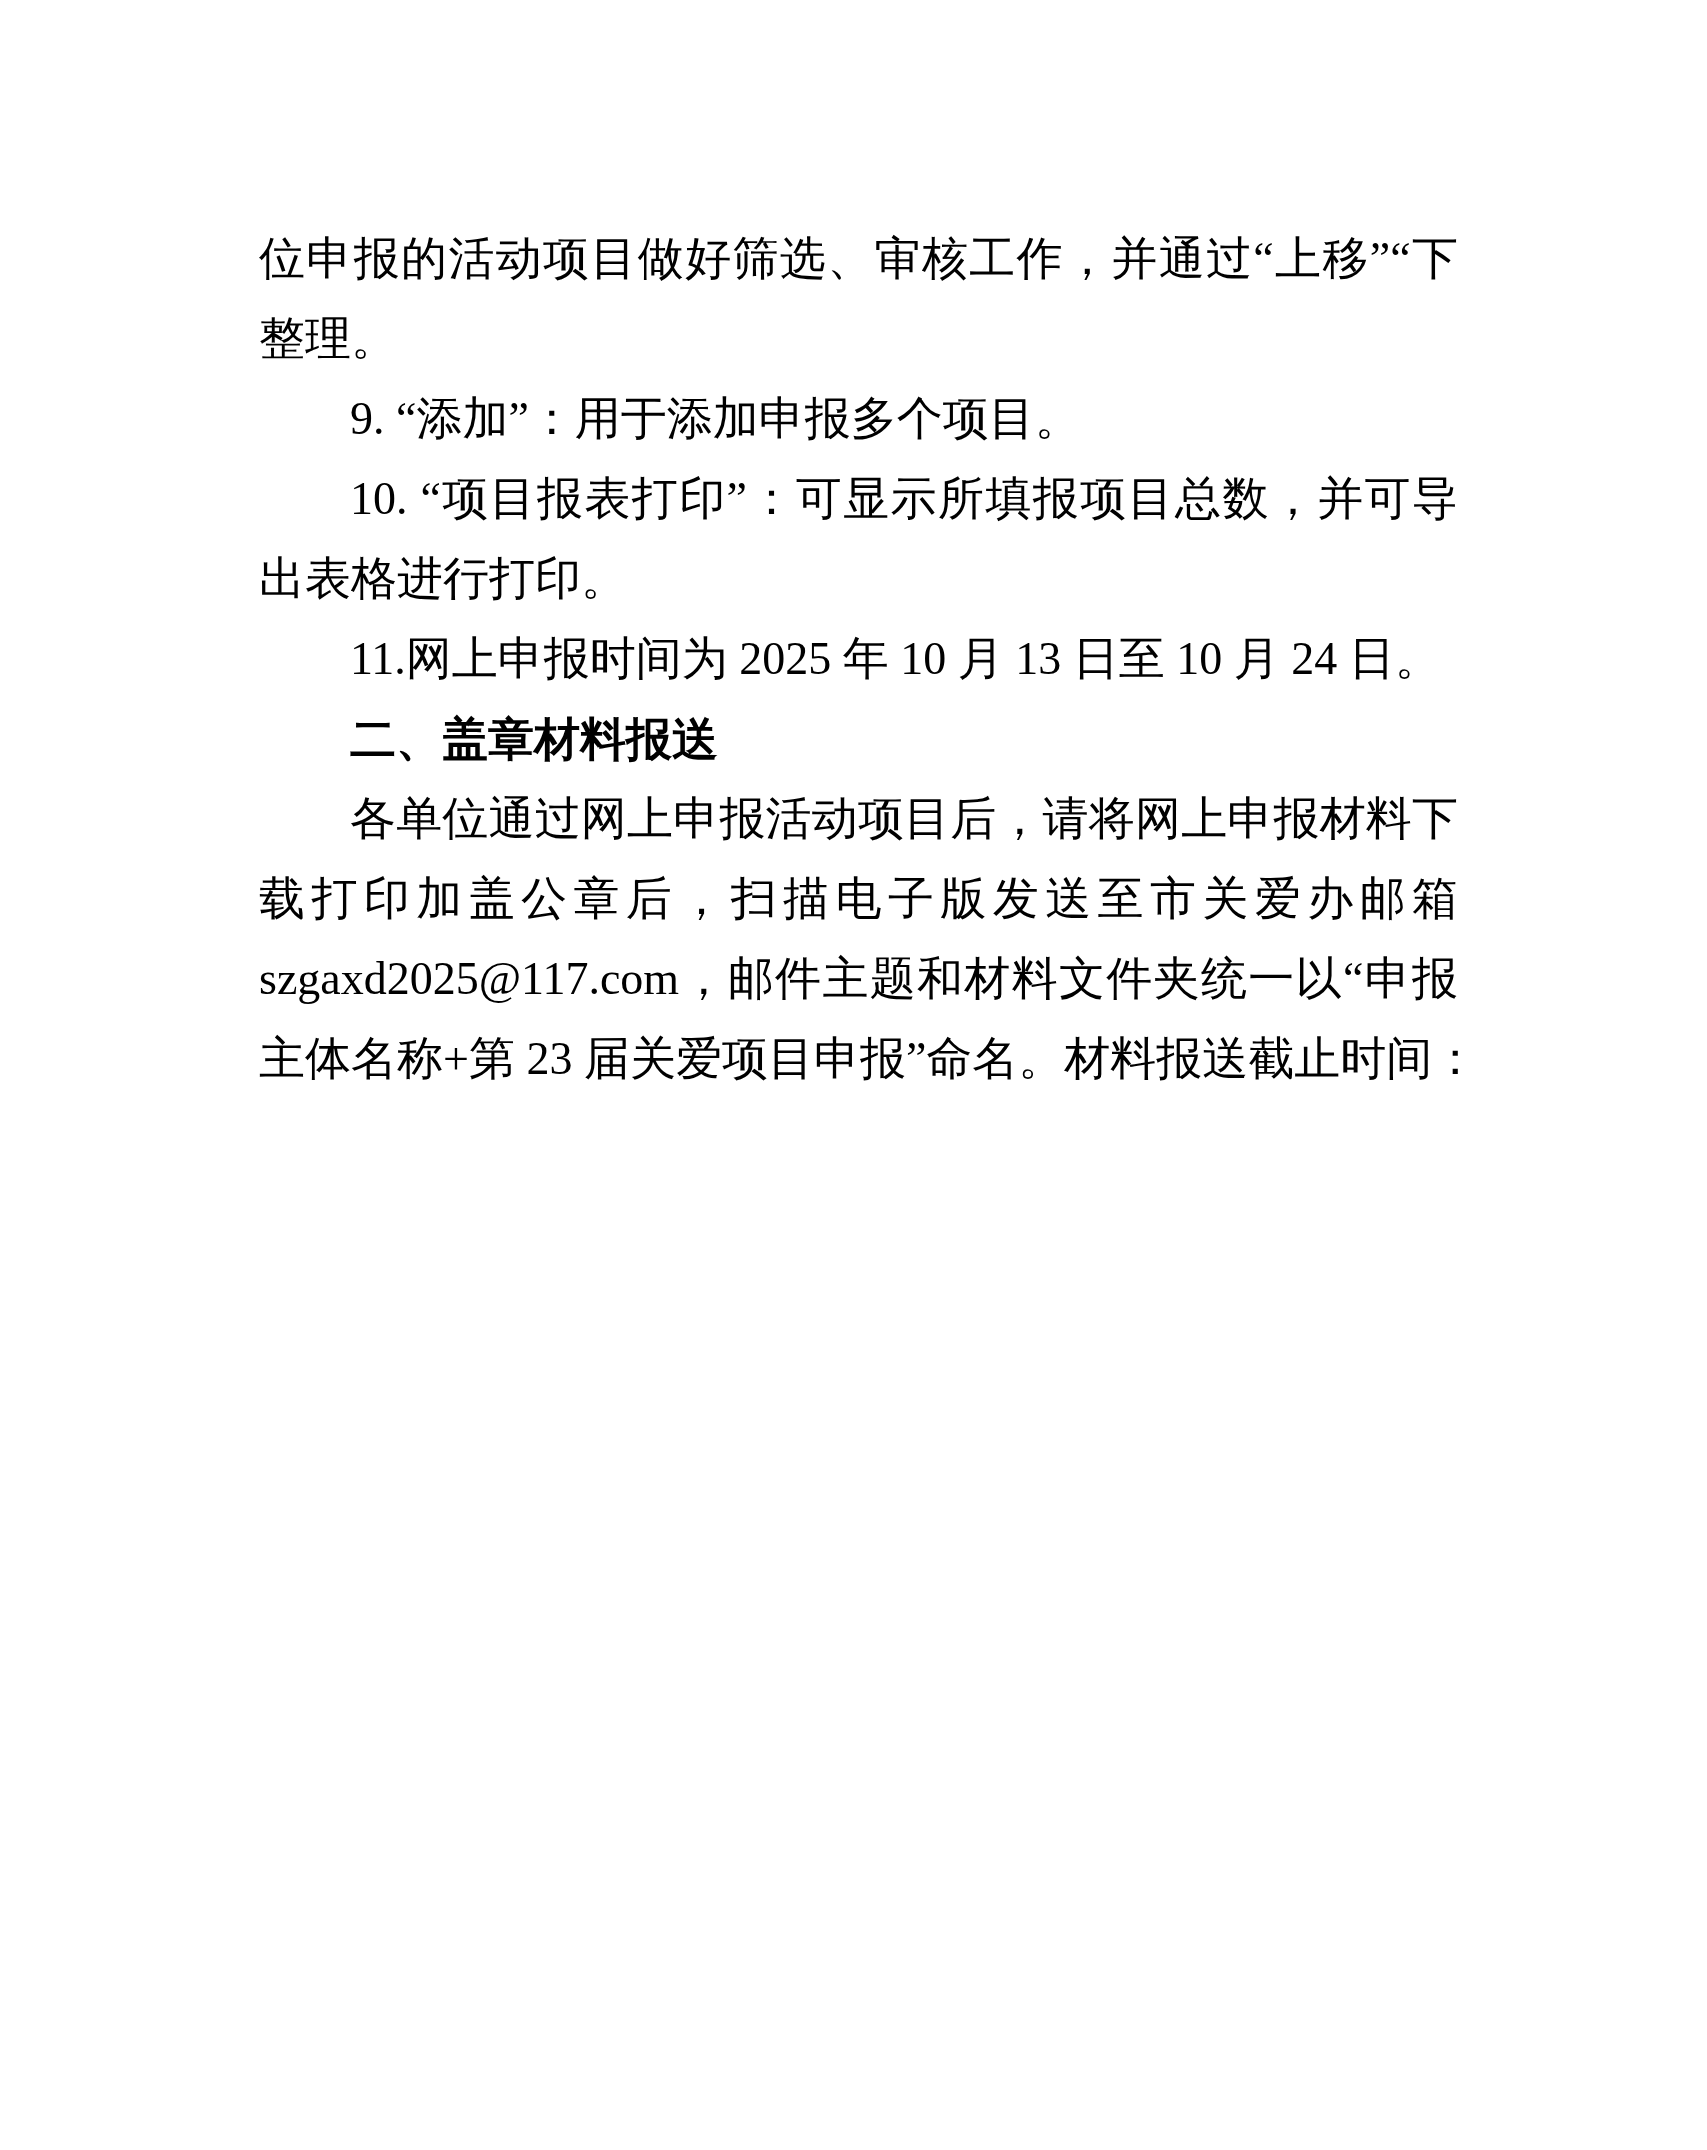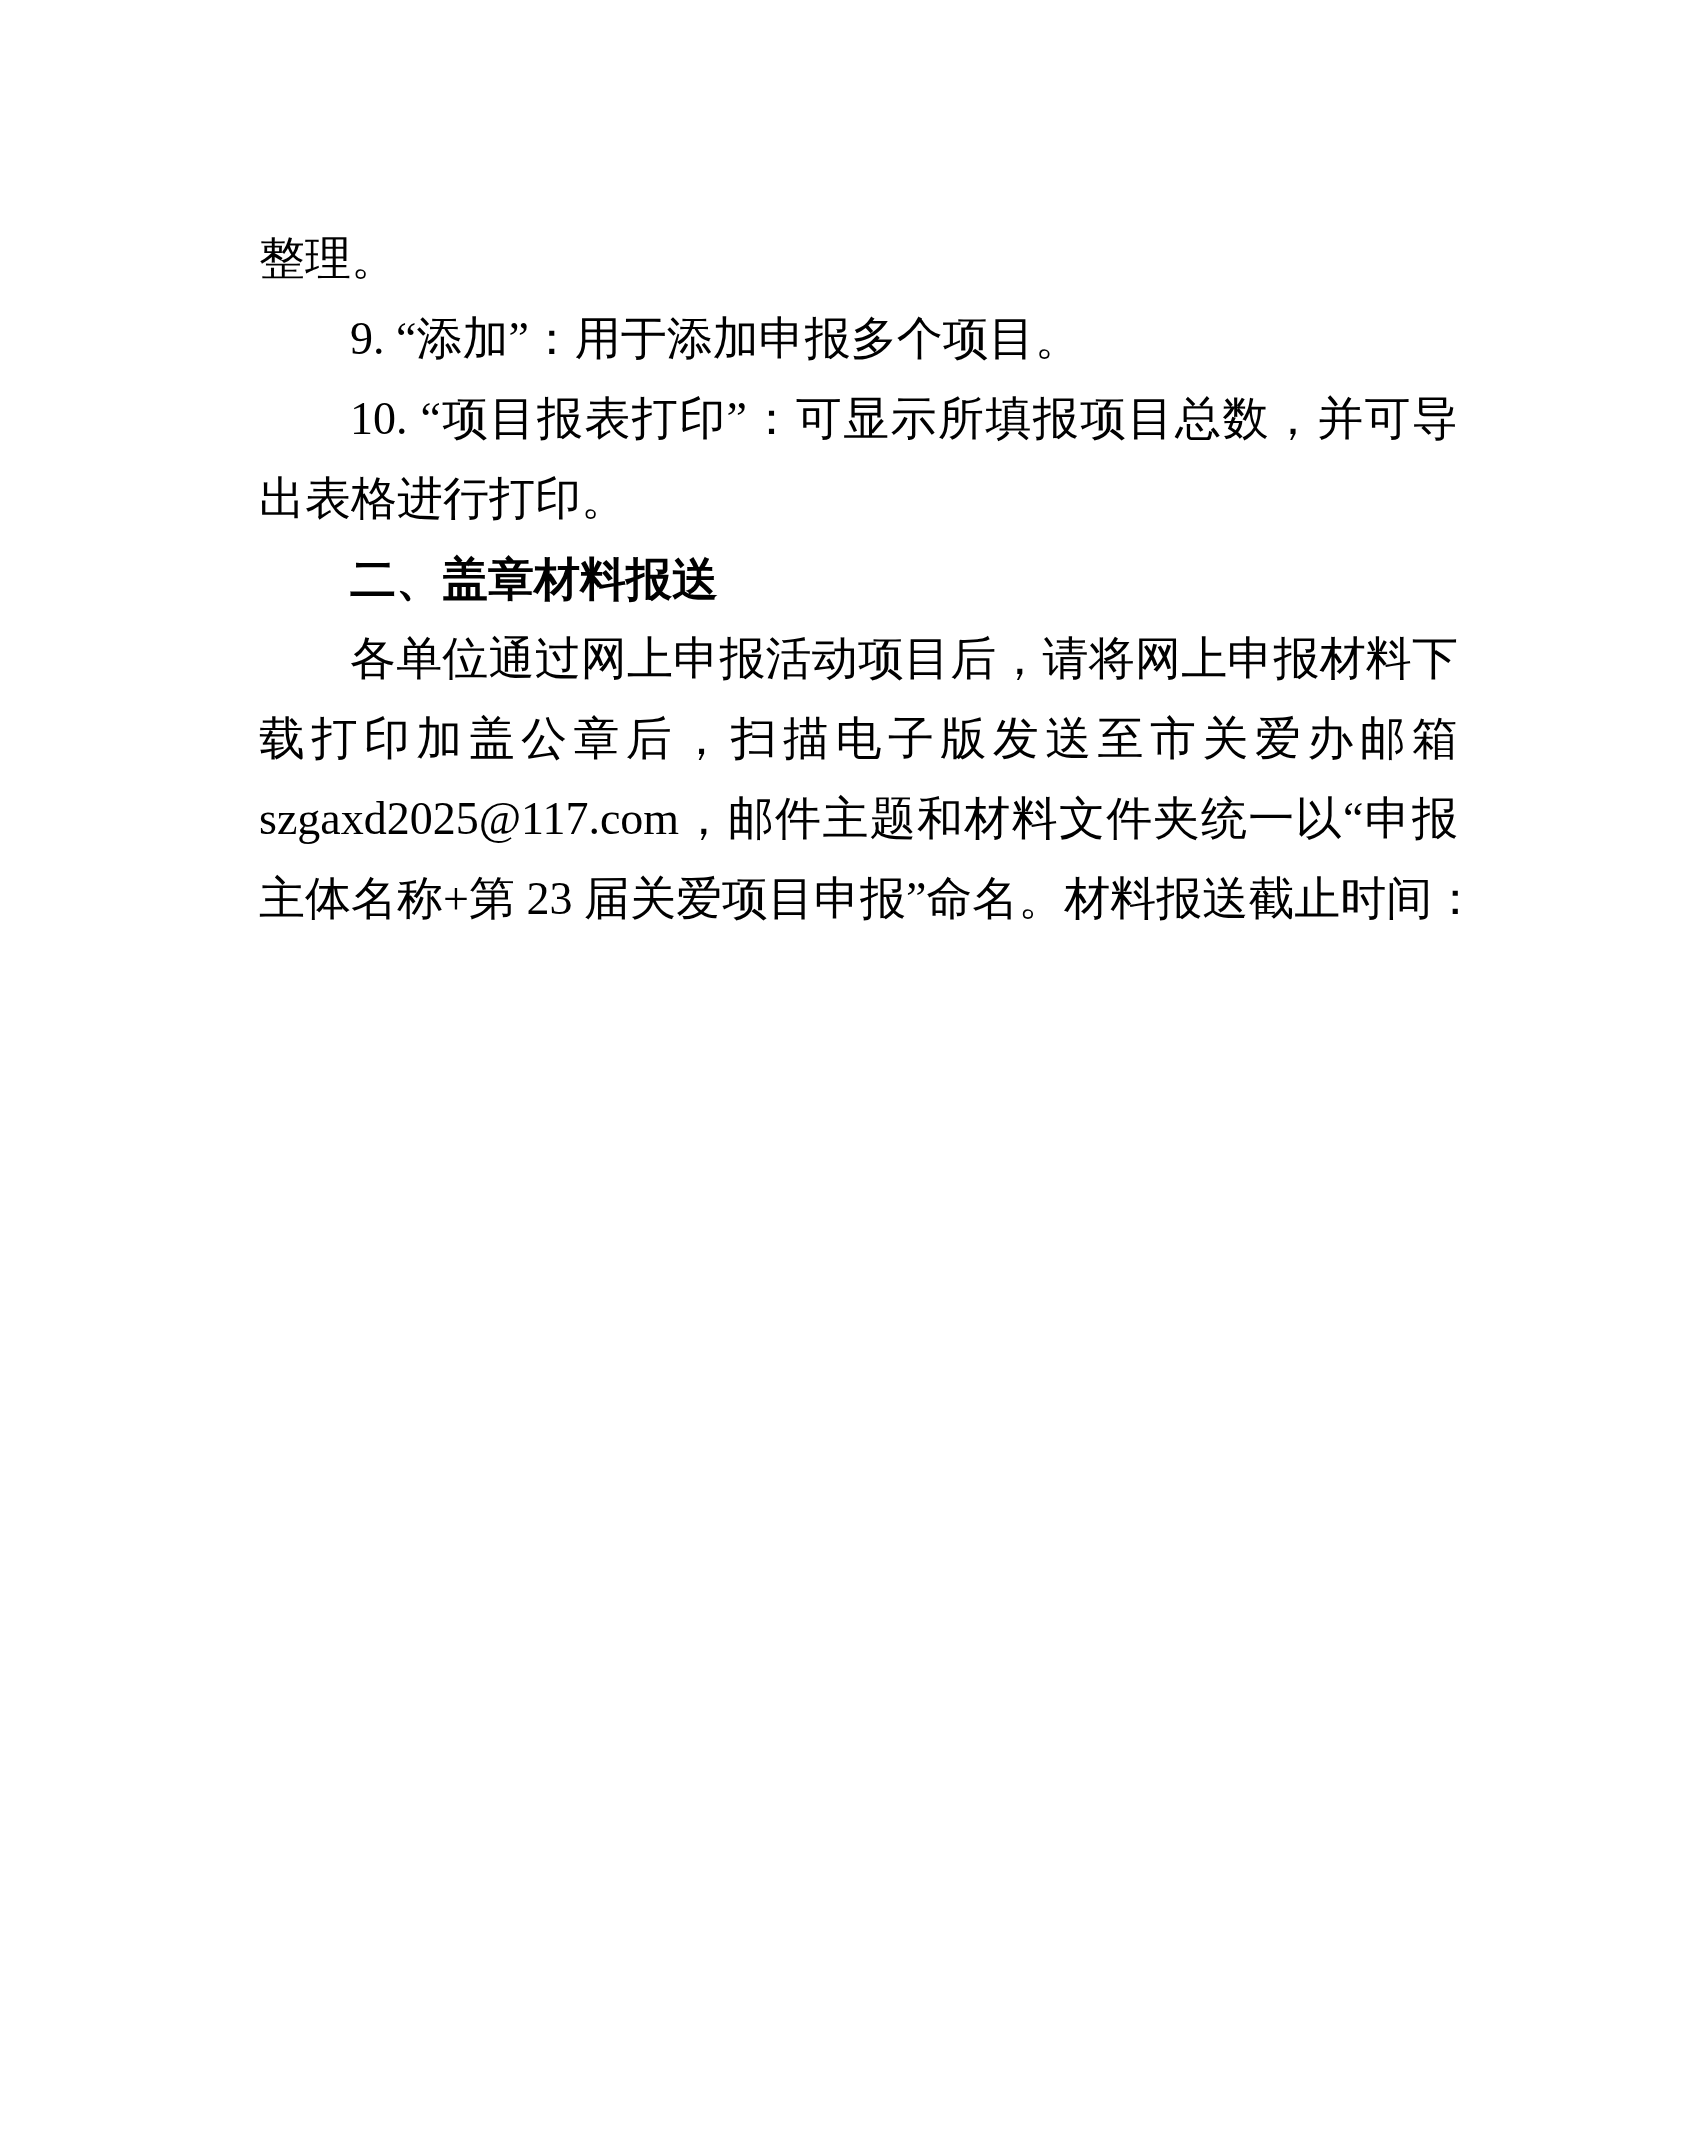--- a/index.html
+++ b/index.html
@@ -47,24 +47,26 @@
   .fit {
     font-size: 43px;
   }
 </style>
 </head>
 <body>
 
 <div class="page">
 
   <main class="body-text">
+    <div class="line j">位申报的活动项目做好筛选、审核工作，并通过“上移”“下</div>
     <div class="line">整理。</div>
     <div class="line ind">9. “添加”：用于添加申报多个项目。</div>
     <div class="line ind j">10. “项目报表打印”：可显示所填报项目总数，并可导</div>
     <div class="line">出表格进行打印。</div>
+    <div class="line ind">11.网上申报时间为 2025 年 10 月 13 日至 10 月 24 日。</div>
     <div class="line ind heading">二、盖章材料报送</div>
     <div class="line ind j">各单位通过网上申报活动项目后，请将网上申报材料下</div>
     <div class="line j">载打印加盖公章后，扫描电子版发送至市关爱办邮箱</div>
     <div class="line j">szgaxd2025@117.com，邮件主题和材料文件夹统一以“申报</div>
     <div class="line j">主体名称+第 23 届关爱项目申报”命名。材料报送截止时间：</div>
   </main>
 
 </div>
 
 

